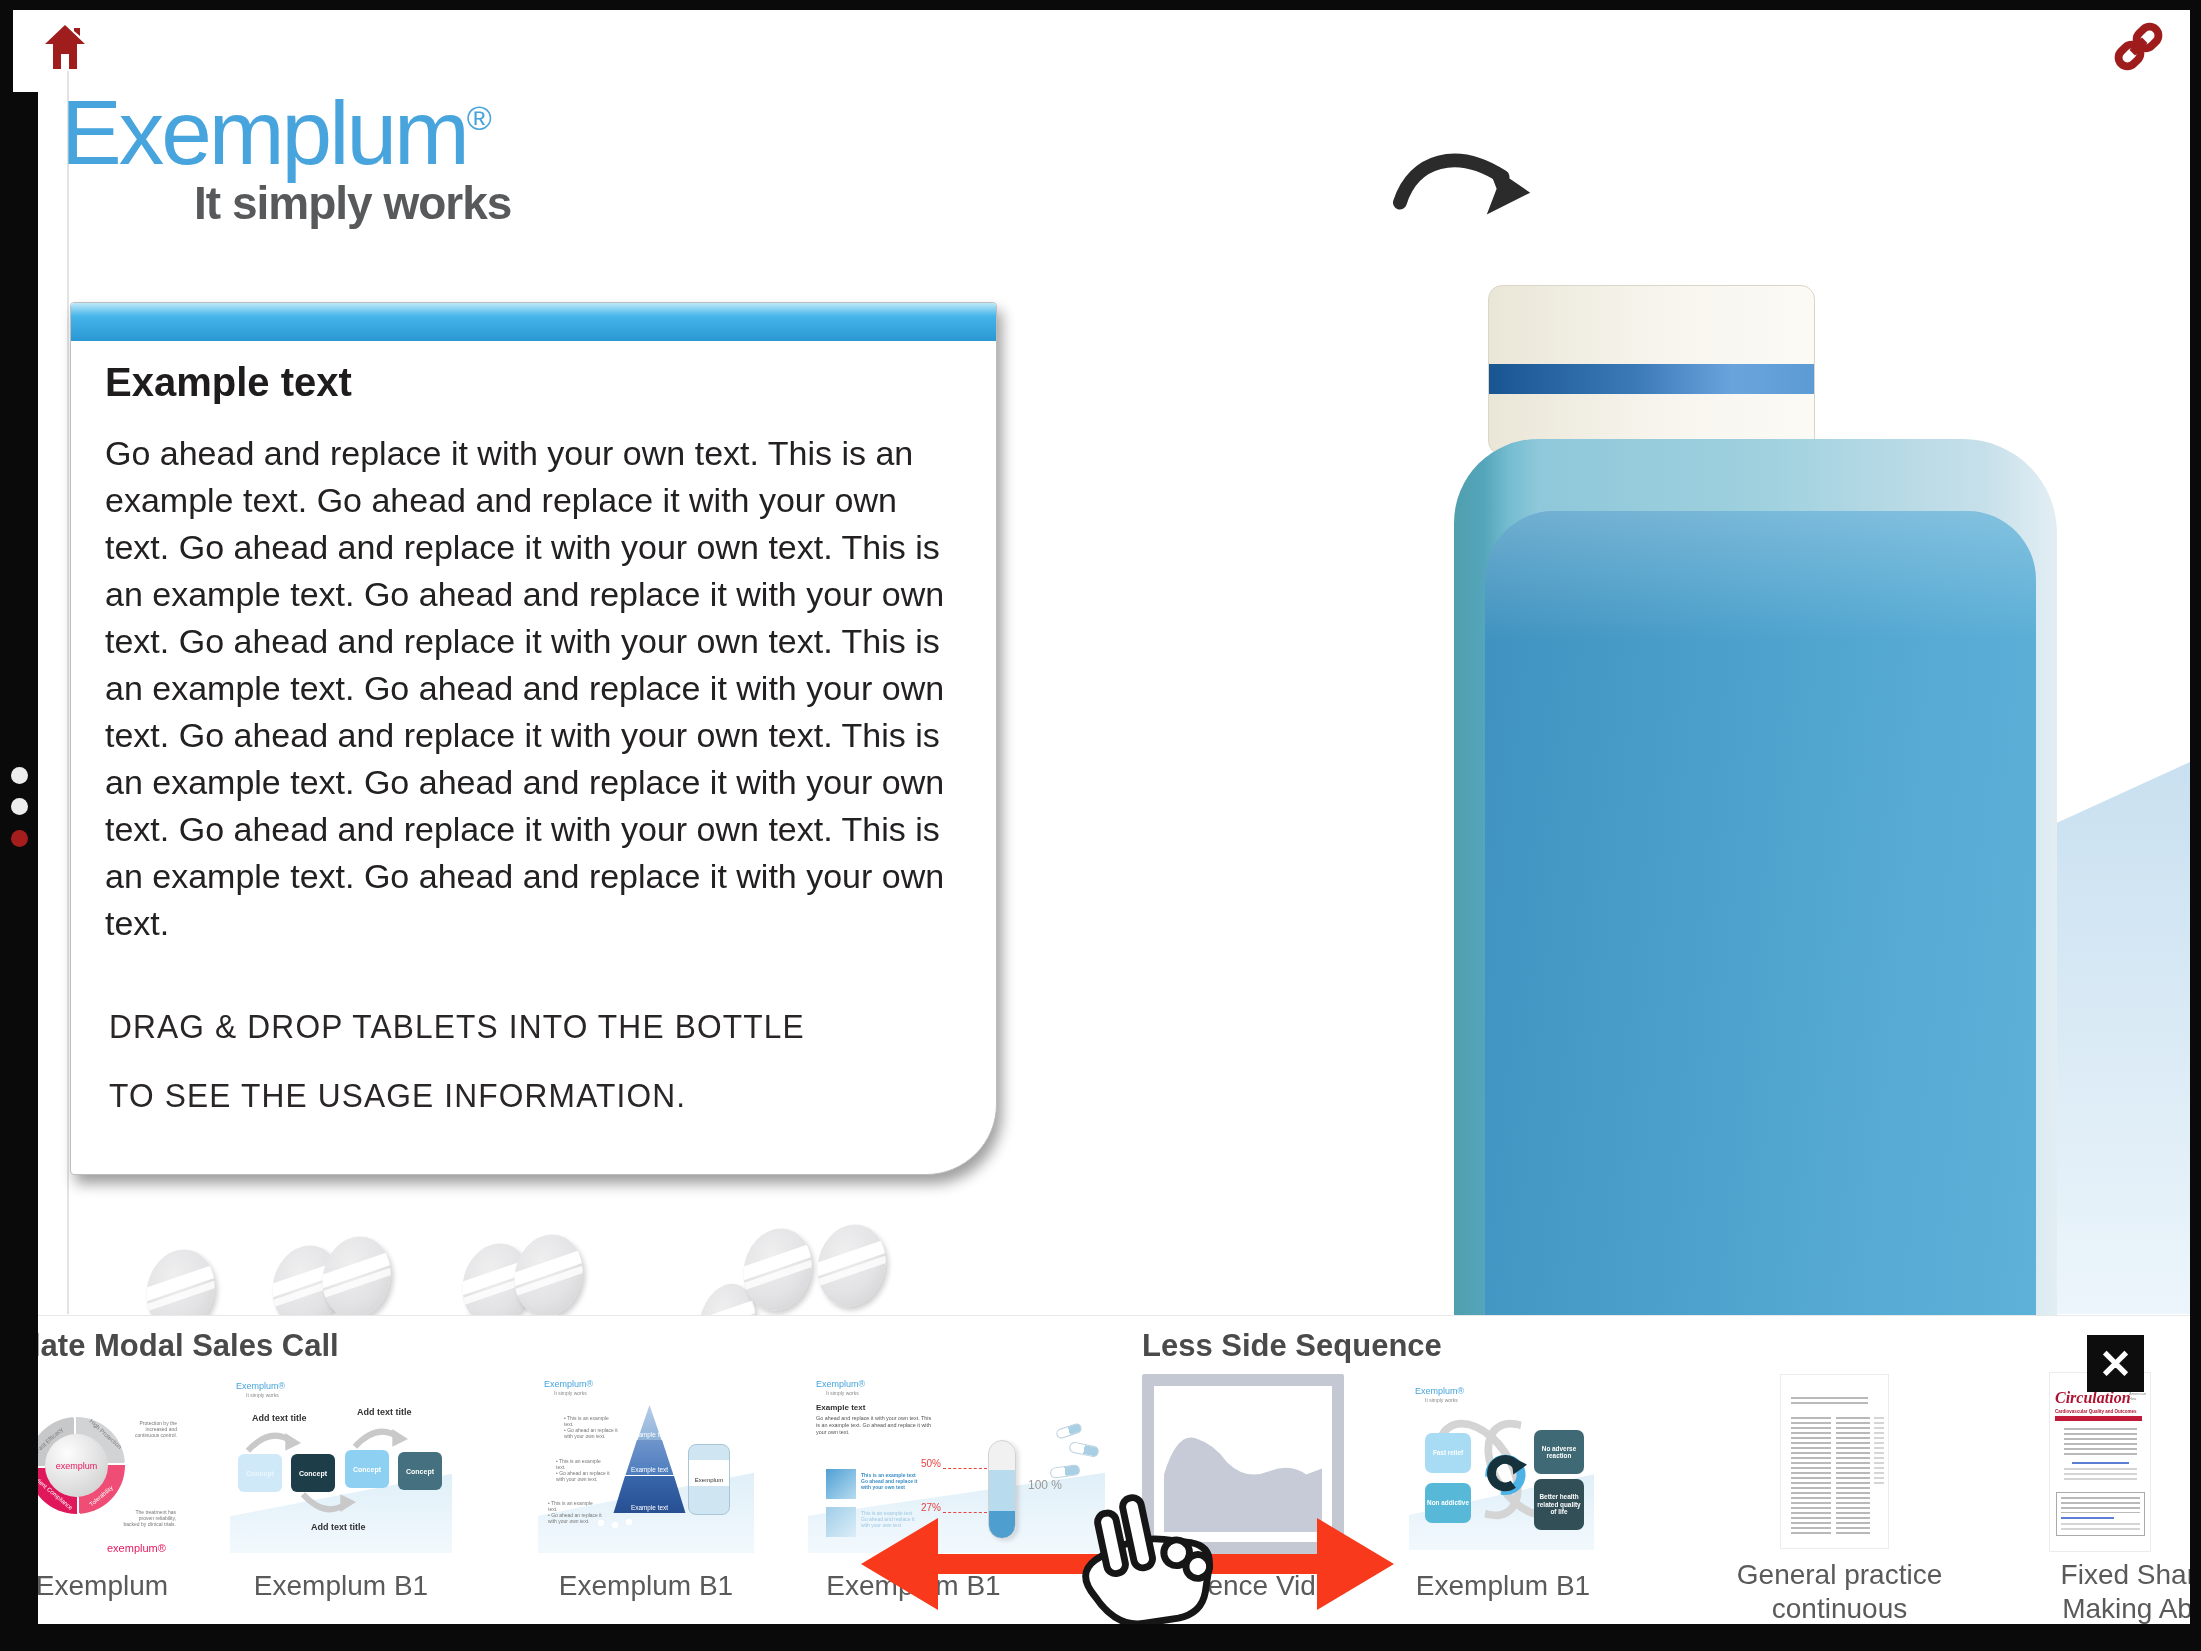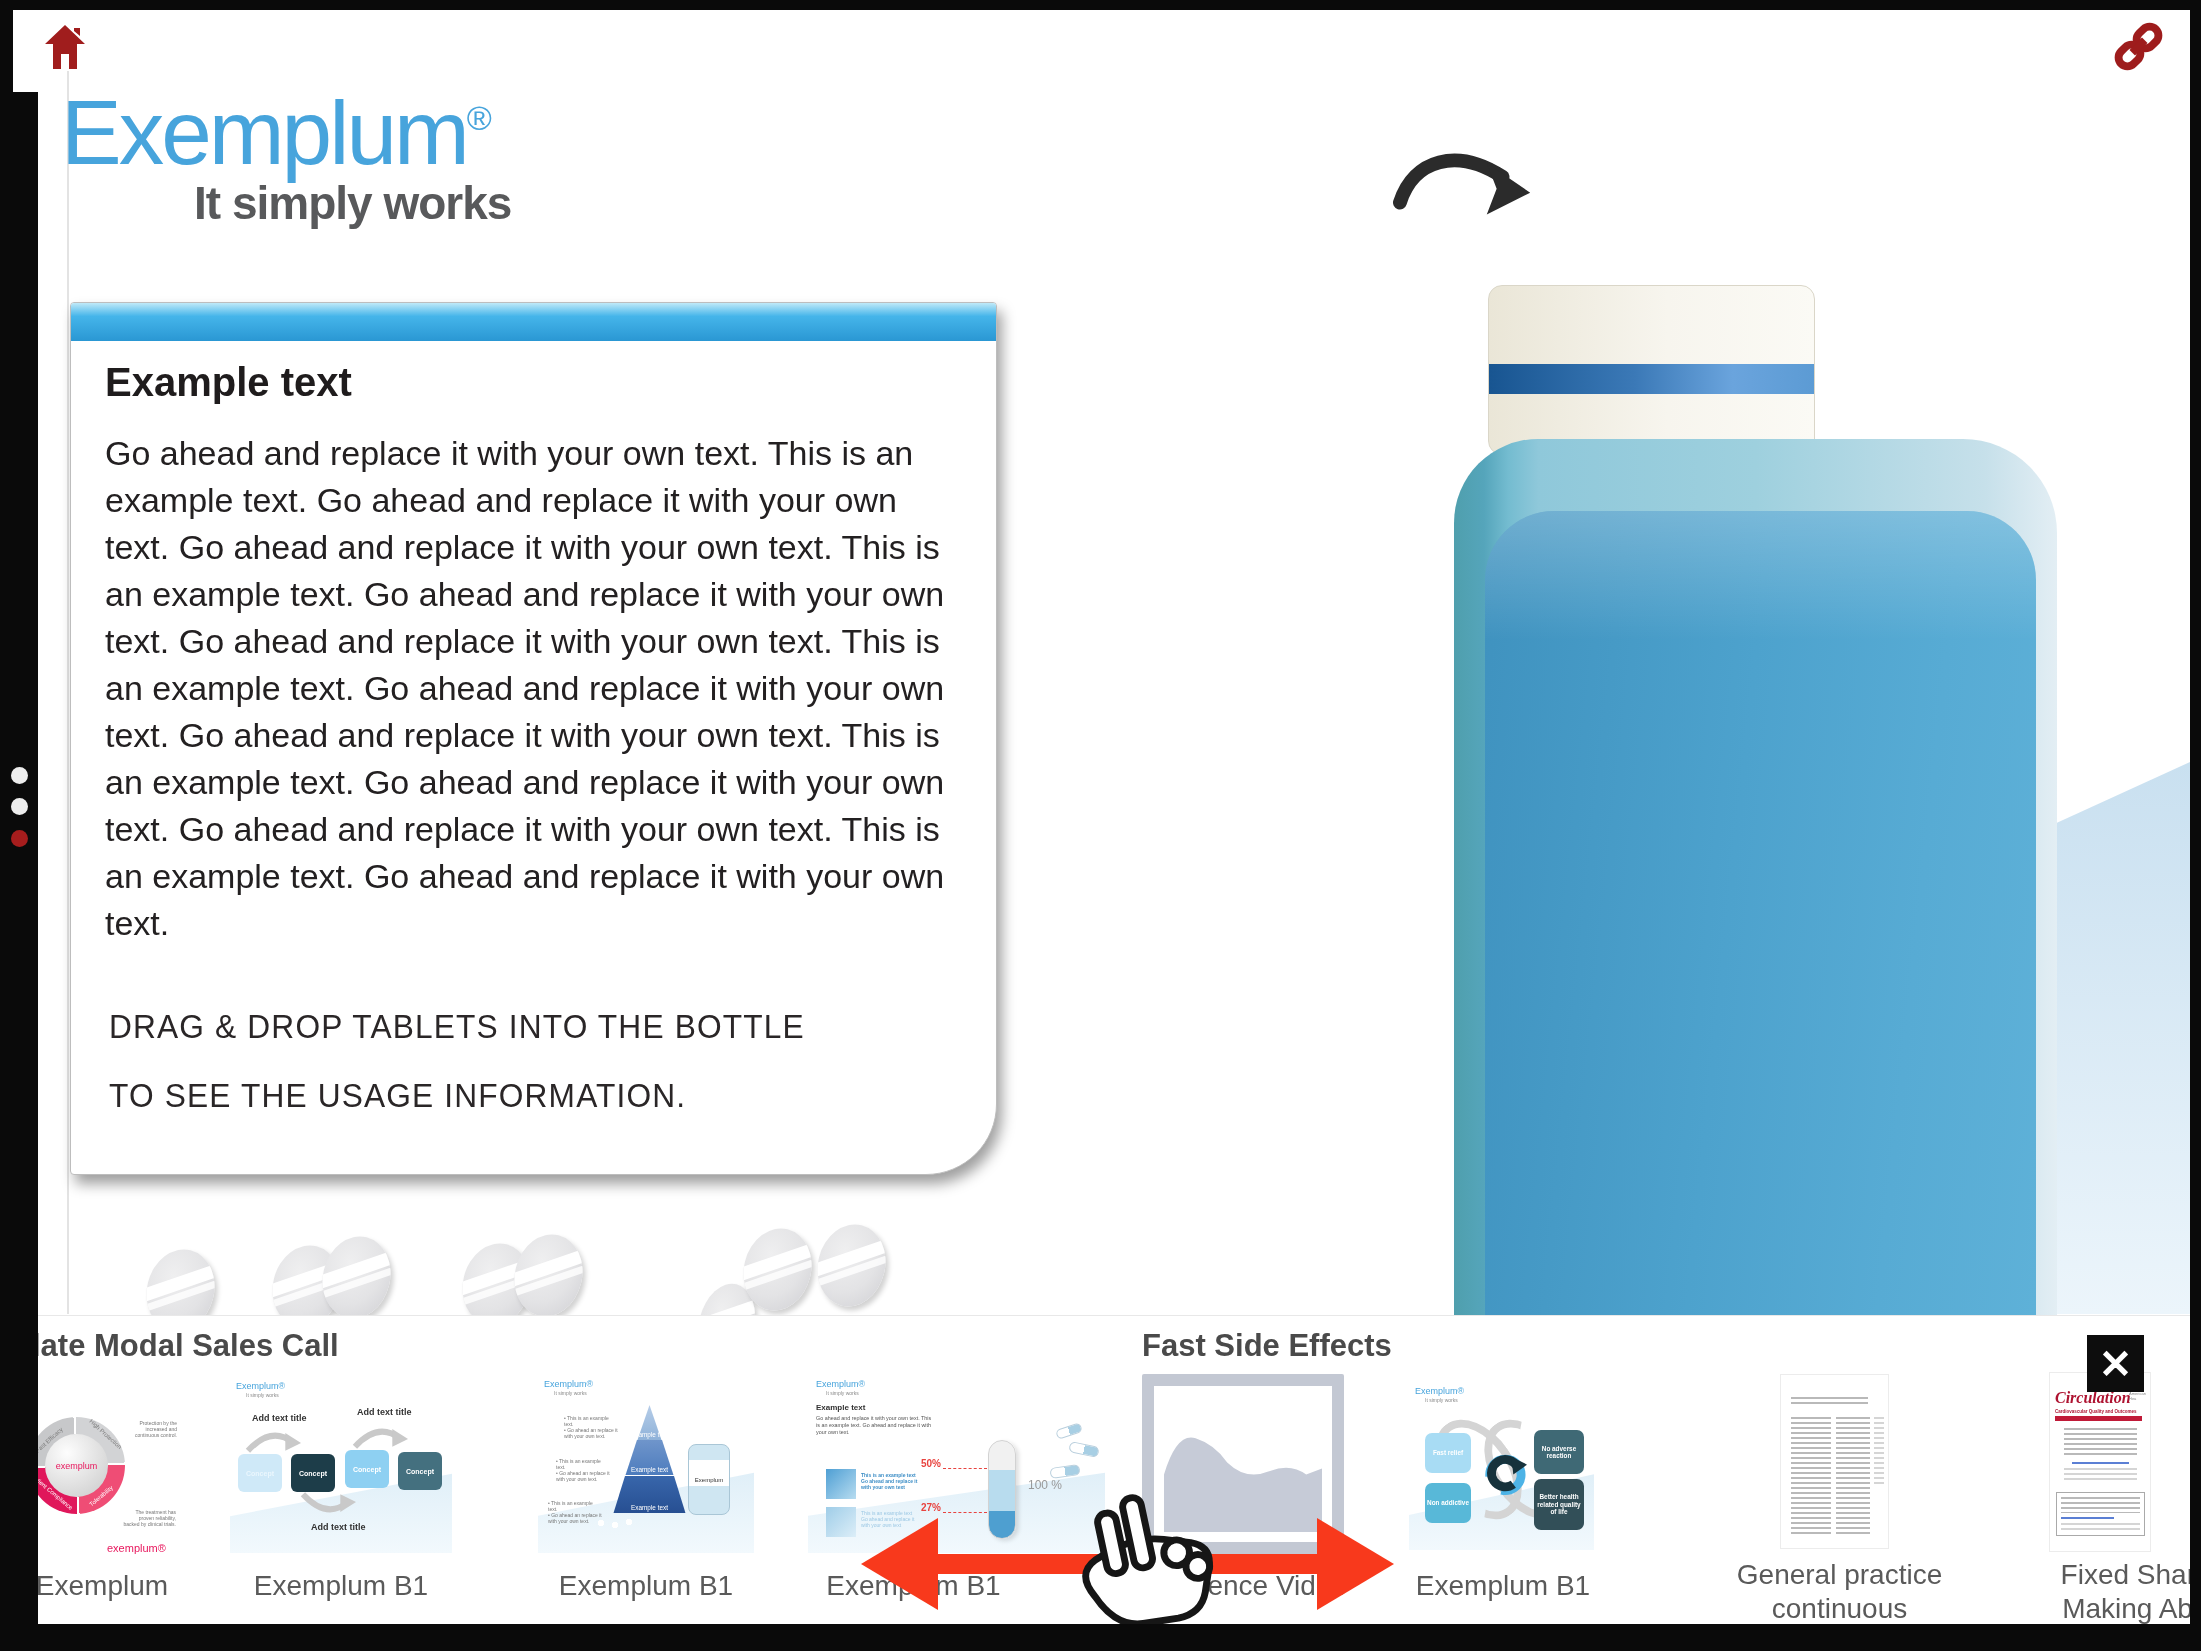--- a/index.html
+++ b/index.html
@@ -77,21 +77,21 @@
   .cbox{position:absolute;width:44px;height:38px;border-radius:6px;color:#fff;font-size:7px;font-weight:bold;
         display:flex;align-items:center;justify-content:center}
   .addlbl{position:absolute;font-size:9px;font-weight:bold;color:#333}
   .slide-wedge{position:absolute;left:0;bottom:0;width:100%;height:55%;
         clip-path:polygon(0 62%,100% 18%,100% 100%,0 100%);background:linear-gradient(180deg,#dcedf7,#f2f9fd)}
 
   
   .pyr{position:absolute;left:0;color:#fff;font-size:6.4px;display:flex;align-items:flex-end;justify-content:center;padding-bottom:2px}
   
   .sq{position:absolute;width:30px;height:30px}
-  .redpct{position:absolute;font-size:10px;font-weight:bold;color:#e8433f}
+  .redpct{position:absolute;font-size:10px;font-weight:normal;color:#e8433f}
   .dashlead{position:absolute;height:0;border-top:1.5px dashed #e8433f}
   .capsule-s{position:absolute;border:1px solid #b9cfdd;border-radius:7px;
         background:linear-gradient(90deg,#fff 50%,#a8cfe4 50%)}
 
   
   #t5-outer{width:100%;height:100%;background:#c3c8d3;border-radius:2px}
   #t5-inner{position:absolute;left:12px;top:12px;right:12px;bottom:12px;background:#fff}
   #t5-img{position:absolute;left:10px;top:10px;right:10px;bottom:10px;background:#fff;overflow:hidden}
 
   
@@ -182,21 +182,21 @@
   <div class="pill" style="left:273px;top:1245px"></div>
   <div class="pill" style="left:323px;top:1236px"></div>
   <div class="pill" style="left:463px;top:1243px"></div>
   <div class="pill" style="left:515px;top:1234px"></div>
   <div class="pill" style="left:699px;top:1283px;width:55px"></div>
   <div class="pill" style="left:744px;top:1228px"></div>
   <div class="pill" style="left:818px;top:1224px"></div>
 
   <div class="abs" id="tray">
     <div class="g-head" style="left:19px">late Modal Sales Call</div>
-    <div class="g-head" style="left:1129px">Fast Side Effects</div>
+    <div class="g-head" style="left:1129px">Less Side Sequence</div>
 
     <div class="thumb" style="left:5px;top:56px;width:161px;height:210px;overflow:hidden">
       <div class="abs" id="t1-donut">
         <div id="t1-core">exemplum</div>
       </div>
       <div class="t1-seg" style="left:14px;top:65px;transform:rotate(-42deg)">Fast Efficacy</div>
       <div class="t1-seg" style="left:67px;top:59px;transform:rotate(42deg)">High Protection</div>
       <div class="t1-seg" style="left:8px;top:117px;transform:rotate(40deg);color:#fff">Patient Compliance</div>
       <div class="t1-seg" style="left:69px;top:121px;transform:rotate(-40deg);color:#fff">Tolerability</div>
       <div class="tinytxt" style="left:111px;top:48px;width:48px;font-size:5px;text-align:right">Protection by the increased and continuous control.</div>

